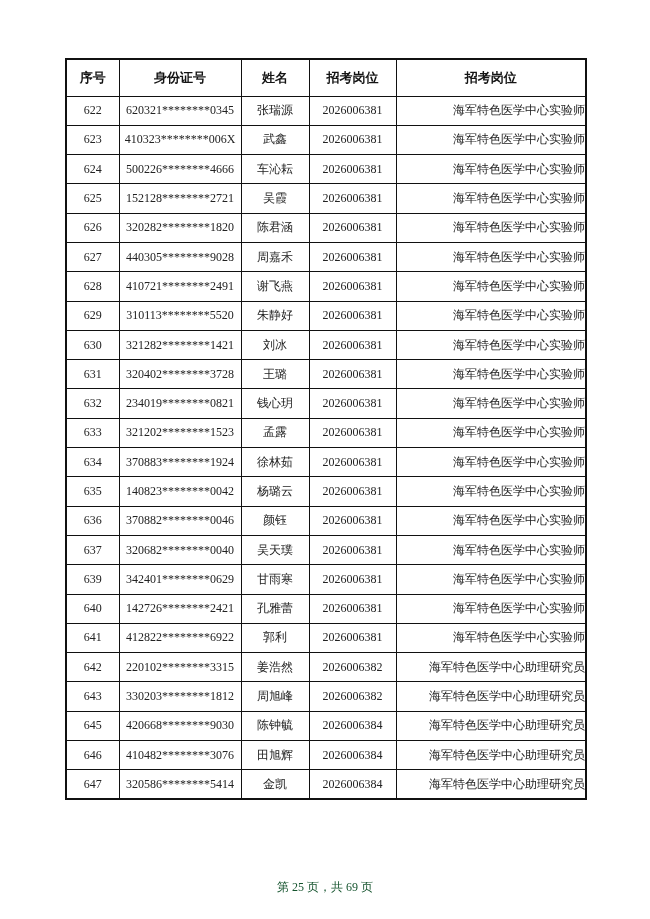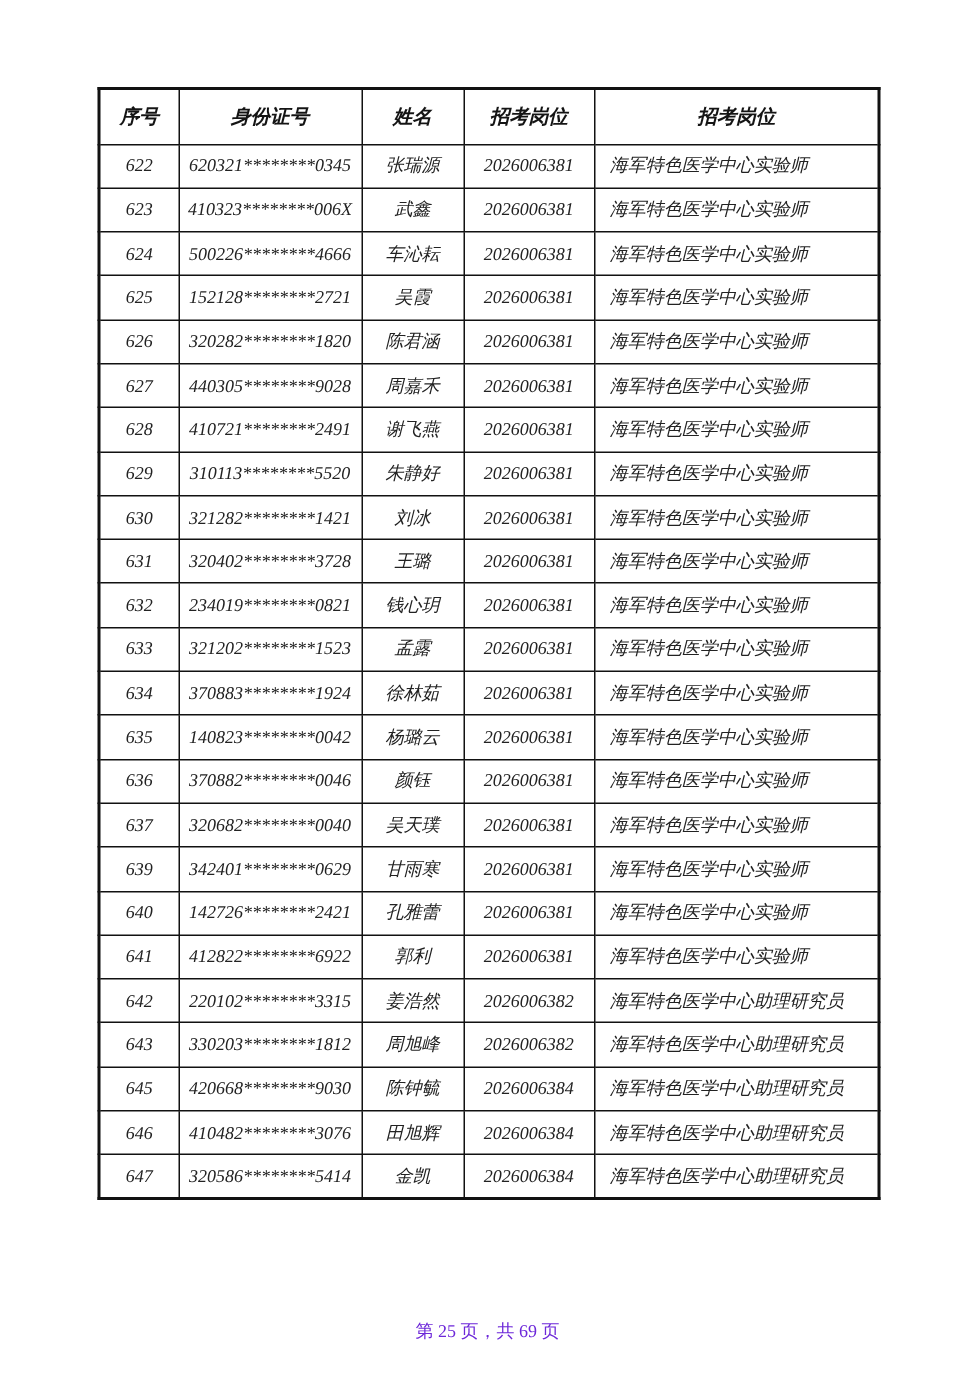--- a/index.html
+++ b/index.html
@@ -10,21 +10,20 @@
     font-family: "Liberation Serif", "DejaVu Serif", serif;
     color: #1c1c1c;
     position: relative;
     overflow: hidden;
   }
   .table-wrap {
     position: absolute;
     left: 65px;
     top: 58px;
     width: 468px;
-    font-style: italic;
   }
   table {
     border-collapse: collapse;
     width: 520px;
     table-layout: fixed;
     border: 2px solid #111;
   }
   th, td {
     border: 1px solid #111;
     text-align: center;
@@ -37,31 +36,31 @@
     font-size: 13px;
     font-weight: bold;
     color: #141414;
   }
   tbody td {
     height: 29.3px;
     font-size: 12px;
     color: #222;
   }
   tbody td.left {
-    text-align: left;
+    text-align: right;
     padding-left: 10px;
   }
   .page-footer {
     position: absolute;
     top: 879px;
     left: 0;
     width: 650px;
     text-align: center;
     font-size: 12px;
-    color: #6d28d9;
+    color: #14532d;
   }
 </style>
 </head>
 <body>
 
 <div class="table-wrap">
   <table>
     <colgroup>
       <col style="width:53px">
       <col style="width:122px">

